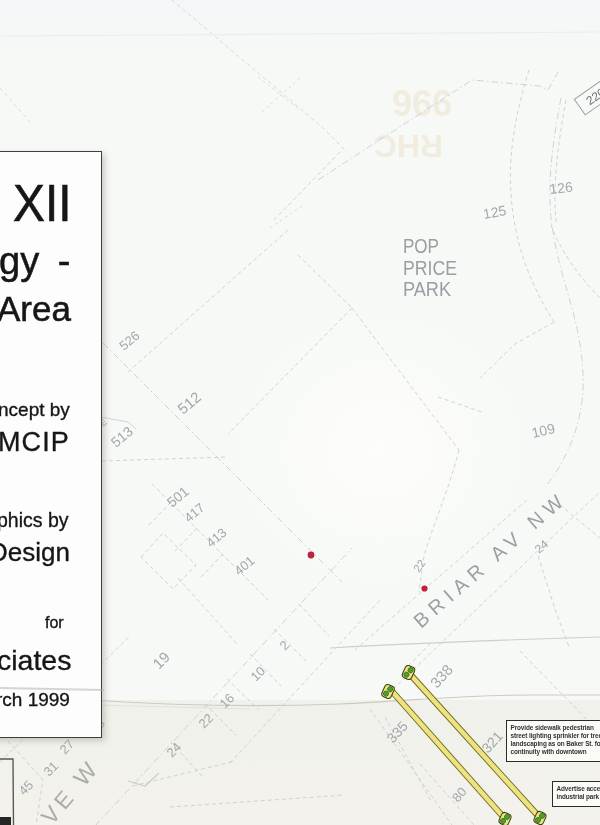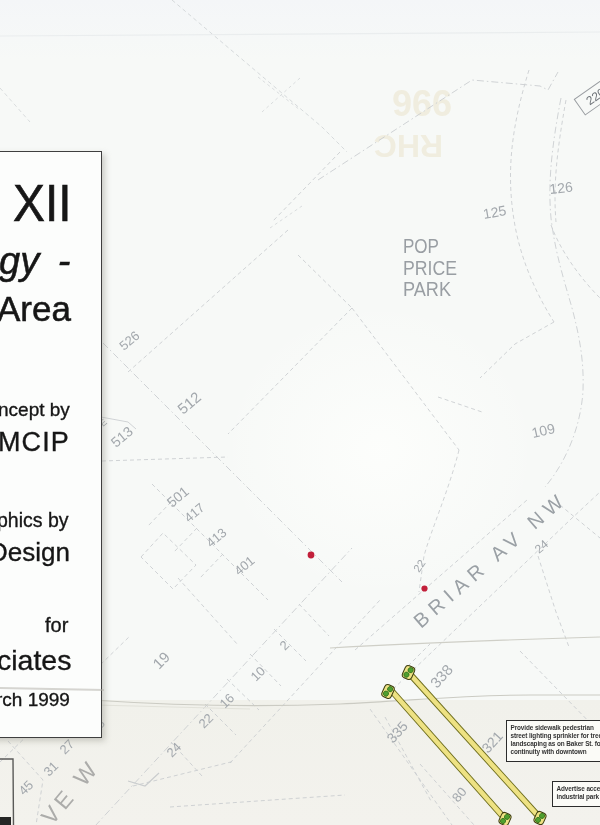--- a/index.html
+++ b/index.html
@@ -240,33 +240,33 @@
 
     <path d="M0,759 L13,759 L13.5,825" stroke="#5a5a58" stroke-width="1.4" fill="none"></path>
 
     <rect x="0" y="817" width="11" height="8" fill="#252525"></rect>
   </svg>
 
   <div class="abs" style="left:-10px;top:151px;width:110px;height:585px;background:#fcfdfc;border:1.4px solid #3f3f3f;box-shadow:3px 3px 6px rgba(150,150,140,0.45);"></div>
 
   <div class="tl" style="left:13px;top:177px;font-size:52px;-webkit-text-stroke:0.65px #161616;transform:scaleX(.92);transform-origin:0 0;">XII</div>
 
-  <div class="tl" style="left:-1px;top:242px;font-size:38px;-webkit-text-stroke:0.55px #161616;word-spacing:8px;font-style:italic;">gy -</div>
+  <div class="tl" style="left:-1px;top:242px;font-size:38px;-webkit-text-stroke:0.55px #161616;word-spacing:8px;">gy -</div>
 
   <div class="tl" style="left:-3px;top:291px;font-size:35px;-webkit-text-stroke:0.55px #161616;">Area</div>
 
   <div class="tl" style="left:-2px;top:400px;font-size:19px;">ncept by</div>
 
   <div class="tl" style="left:-2px;top:429px;font-size:27px;letter-spacing:1.1px;">MCIP</div>
 
   <div class="tl" style="left:-3px;top:511px;font-size:19.5px;">phics by</div>
 
   <div class="tl" style="left:-11px;top:539px;font-size:26px;">Design</div>
 
-  <div class="tl" style="left:45px;top:614.5px;font-size:20px;">for</div>
+  <div class="tl" style="left:45px;top:614.5px;font-size:16px;">for</div>
 
   <div class="tl" style="left:-3px;top:645.5px;font-size:28.5px;">ciates</div>
 
   <div class="tl" style="left:-4px;top:690px;font-size:19px;">rch 1999</div>
 
   <div class="abs" style="left:-2px;top:688px;width:106px;height:1.5px;background:rgba(175,173,165,.5);transform:rotate(1.2deg);"></div>
 
   <div class="abs" style="left:505.5px;top:720px;width:110px;height:40px;background:#fbfbf7;border:1.3px solid #2c2c2c;">
     <div style="position:absolute;left:4px;top:3px;font-size:6.4px;font-weight:bold;letter-spacing:-0.1px;line-height:8px;color:#333;white-space:pre;font-family:'Liberation Sans',sans-serif;">Provide sidewalk pedestrian
 street lighting sprinkler for trees

